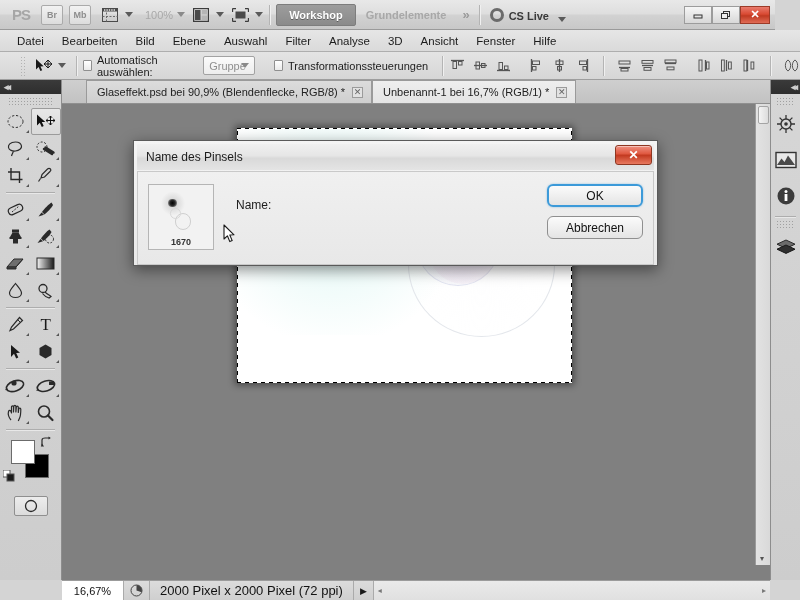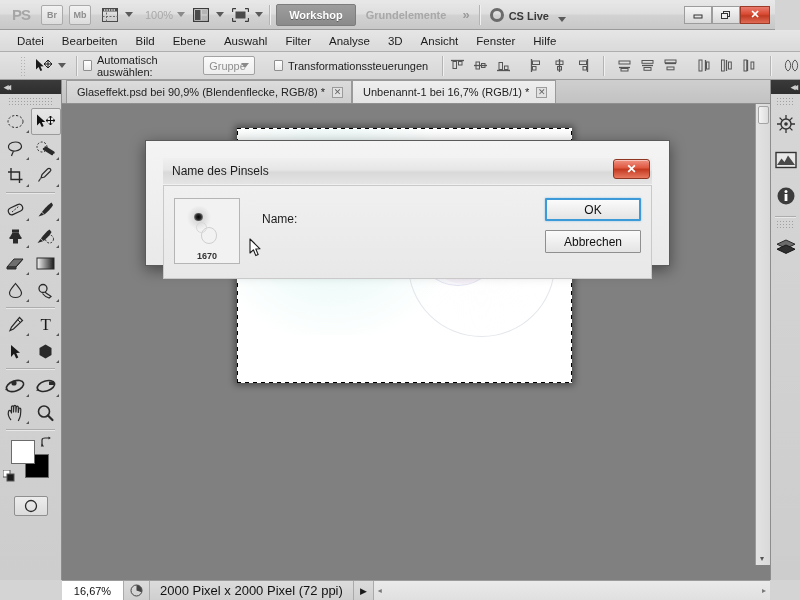--- a/index.html
+++ b/index.html
@@ -94,21 +94,21 @@
   }
   .sel .caret { position:absolute; right:5px; }
   .align-grp { display:flex; align-items:center; gap:6px; }
   .algicon { width:17px;height:17px; display:flex;align-items:center;justify-content:center; }
 
   
   .tabbar {
     position:absolute; left:62px; top:80px; width:708px; height:24px;
     background:linear-gradient(180deg,#cfcfcf,#c2c2c2);
     border-bottom:1px solid #8f8f8f;
-    display:flex; align-items:flex-end; padding-left:4px;
+    display:flex; align-items:flex-end; padding-left:24px;
   }
   .tab {
     height:23px; display:flex; align-items:center; gap:7px;
     padding:0 8px 0 10px; font-size:11px; color:#222;
     background:linear-gradient(180deg,#dcdcdc,#cfcfcf);
     border:1px solid #9a9a9a; border-bottom:none;
   }
   .tab.active { background:linear-gradient(180deg,#eeeeee,#e4e4e4); }
   .tabx {
     width:11px;height:11px;border:1px solid #9b9b9b; color:#666;
@@ -256,25 +256,25 @@
     display:flex;align-items:center;justify-content:center; font-size:11px; color:#111;
   }
   .sb-icon { width:26px; display:flex;align-items:center;justify-content:center; border-right:1px solid #aaa; height:19px;}
   .sb-info { padding:0 10px; font-size:13px; color:#111; border-right:1px solid #aaa; height:19px; display:flex;align-items:center;}
   .sb-arrow { width:20px; display:flex;align-items:center;justify-content:center; border-right:1px solid #aaa; height:19px; font-size:9px;}
   .sb-track { flex:1; height:19px; background:linear-gradient(180deg,#eaeaea,#e0e0e0);
     display:flex; align-items:center; justify-content:space-between; padding:0 4px; font-size:8px; color:#777;}
 
   
   .dlg {
-    position:absolute; left:145px; top:140px; width:525px; height:126px;
+    position:absolute; left:133px; top:140px; width:525px; height:126px;
     background:linear-gradient(180deg,#f4f4f4,#e9e9e9);
     border:1px solid #5a5a5a;
     box-shadow:0 4px 14px rgba(0,0,0,.45);
-    padding:17px;
+    padding:3px;
   }
   .dlg-tb {
     height:26px; display:flex; align-items:center; position:relative;
     background:linear-gradient(180deg,#f0f0f0 0%,#e6e6e6 45%,#d9d9d9 55%,#e4e4e4 100%);
     padding-left:9px;
   }
   .dlg-title { font-size:12px; color:#1c1c1c; }
   .dlg-close {
     position:absolute; right:2px; top:1px; width:37px; height:20px;
     background:linear-gradient(180deg,#ef9283 0%,#e05a42 42%,#c33a21 52%,#e8795f 100%);
@@ -308,21 +308,21 @@
   .fld-in {
     width:286px; height:23px; border:1px solid #9fb9cc; border-top-color:#7f9aae;
     background:#fff; font-size:12px; color:#111;
     padding:0 5px; font-family:"Liberation Sans", sans-serif;
     box-shadow:inset 0 1px 2px rgba(0,0,0,.07);
   }
   .dlg-btns { position:absolute; right:10px; top:12px; display:flex; flex-direction:column; gap:9px;}
   .dbtn {
     width:96px; height:23px; font-size:12px; color:#111;
     background:linear-gradient(180deg,#fbfbfb,#e4e4e4);
-    border:1px solid #8f8f8f; border-radius:1px;
+    border:1px solid #8f8f8f; border-radius:6px;
     display:flex;align-items:center;justify-content:center;
   }
   .dbtn.primary { border:2px solid #3c9ad9; box-shadow:0 0 2px rgba(60,154,217,.6); }
   .cursor-arrow { position:absolute; left:85px; top:52px; }
 
   svg { display:block; }
 </style>
 </head>
 <body>
 

